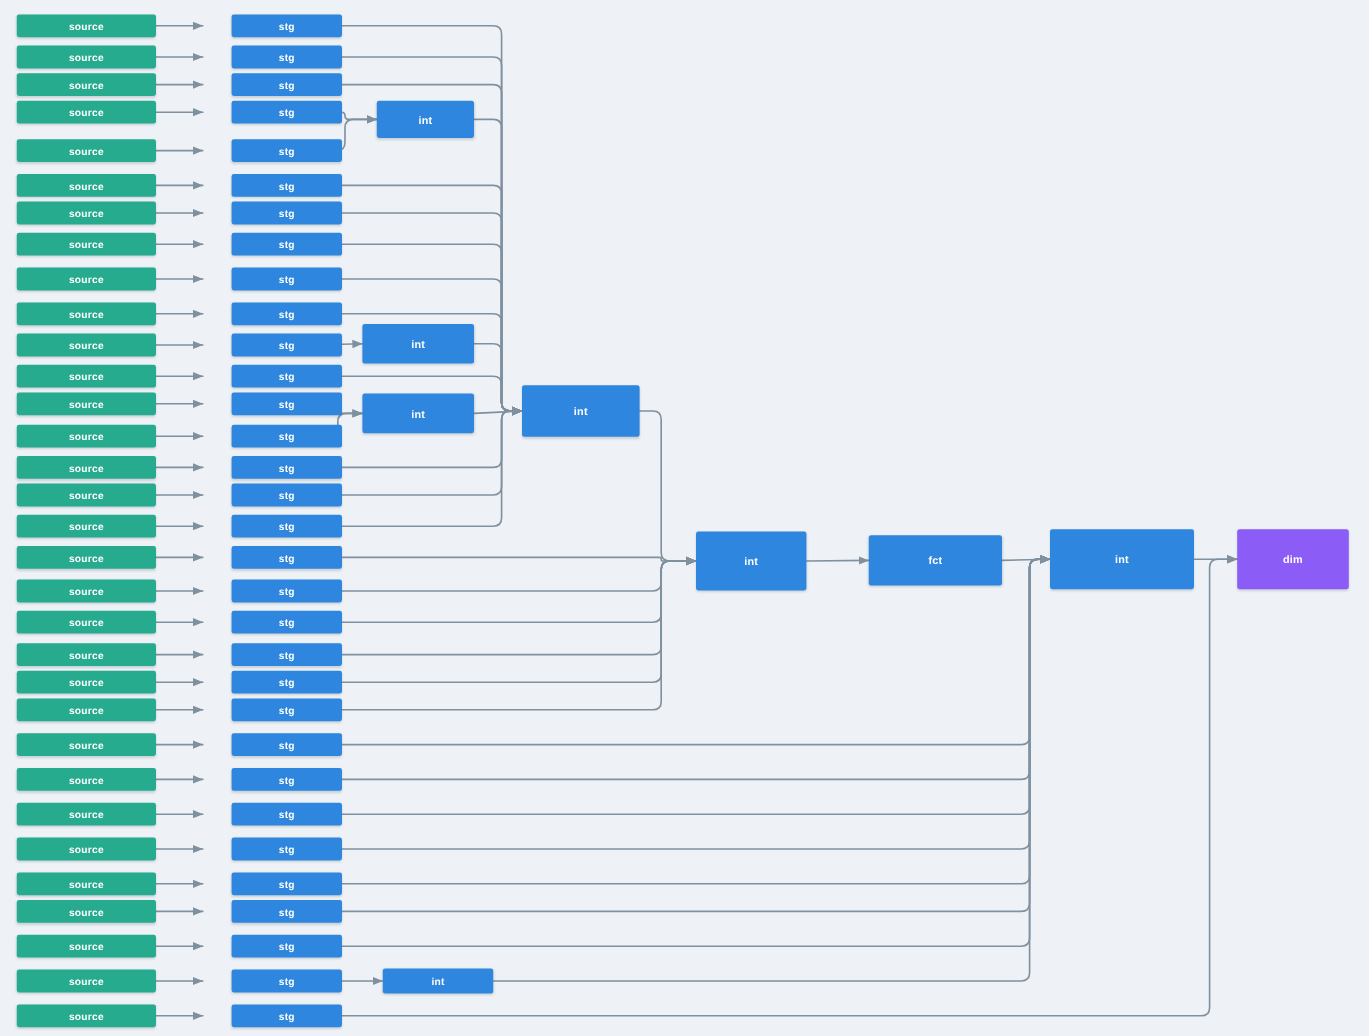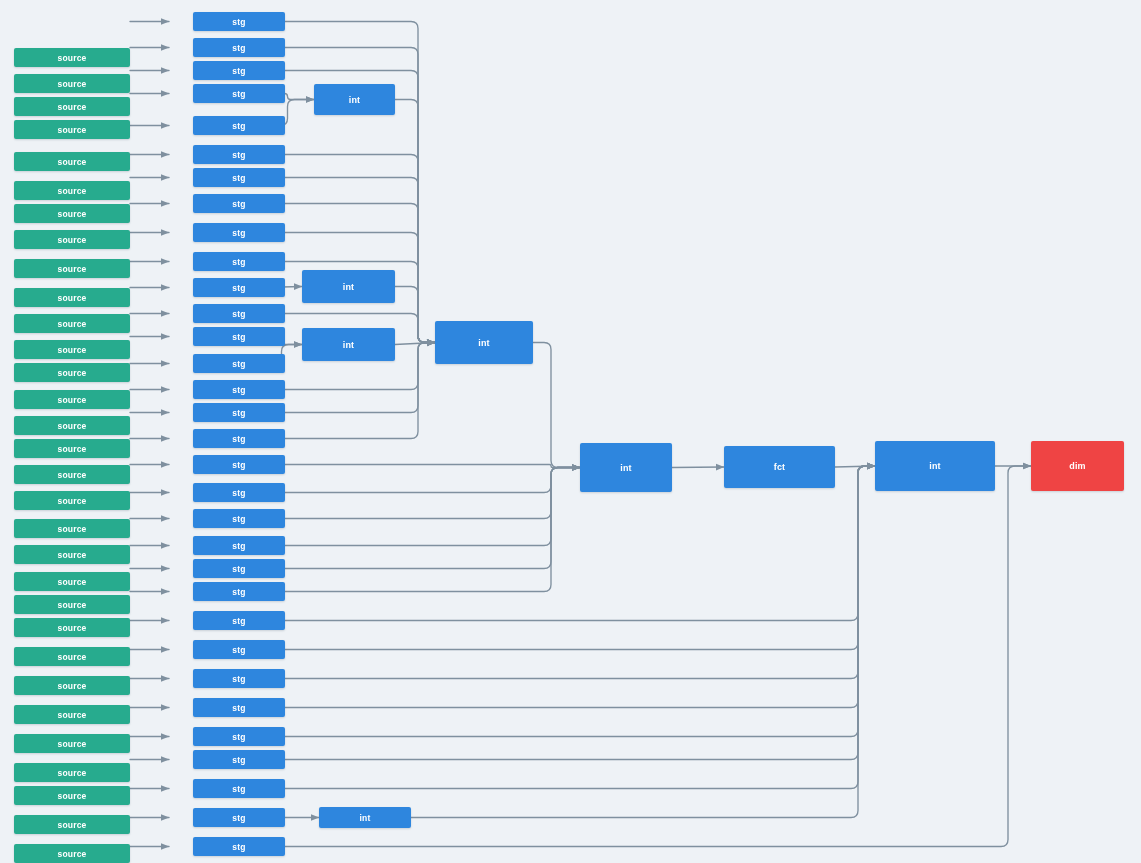--- a/index.html
+++ b/index.html
@@ -16,21 +16,21 @@
     box-sizing:border-box;
     display:flex;align-items:center;justify-content:center;
     color:#ffffff;
     font-size:8.5px;
     font-weight:bold;
     letter-spacing:.2px;
     border-radius:2px;
     box-shadow:0 1px 2px rgba(40,60,80,.18);
     user-select:none;
   }
-  .n-source{background:#27ab8e;margin-top:36px;}
+  .n-source{background:#27ab8e;}
   .n-stg{background:#2e86de;margin-left:24px;}
   .n-int{background:#2e86de;}
   .n-fct{background:#2e86de;}
   .n-dim{background:#2e86de;}
   .node.big{font-size:9px;}
 </style>
 </head>
 <body>
 
 <div id="canvas">
@@ -268,21 +268,21 @@
       </div>
       <div class="node n-int big" style="left: 580px; top: 443px; width: 92px; height: 49px; background: rgb(46, 134, 222);">
         <span>int</span>
       </div>
       <div class="node n-fct big" style="left: 724px; top: 446px; width: 111px; height: 42px; background: rgb(46, 134, 222);">
         <span>fct</span>
       </div>
       <div class="node n-int big" style="left: 875px; top: 441px; width: 120px; height: 50px; background: rgb(46, 134, 222);">
         <span>int</span>
       </div>
-      <div class="node n-dim big" style="left: 1031px; top: 441px; width: 93px; height: 50px; background: #ef4444; align-items: center;">
+      <div class="node n-dim big" style="left: 1031px; top: 441px; width: 93px; height: 50px; background: #8b5cf6; align-items: center;">
         <span>dim</span>
       </div>
       <div class="node n-source" style="left: 14px; top: 611px; width: 116px; height: 19px; background: rgb(39, 171, 142);">
         <span>source</span>
       </div>
       <div class="node n-stg" style="left: 169px; top: 611px; width: 92px; height: 19px; background: rgb(46, 134, 222);">
         <span>stg</span>
       </div>
       <div class="node n-source" style="left: 14px; top: 640px; width: 116px; height: 19px; background: rgb(39, 171, 142);">
         <span>source</span>

